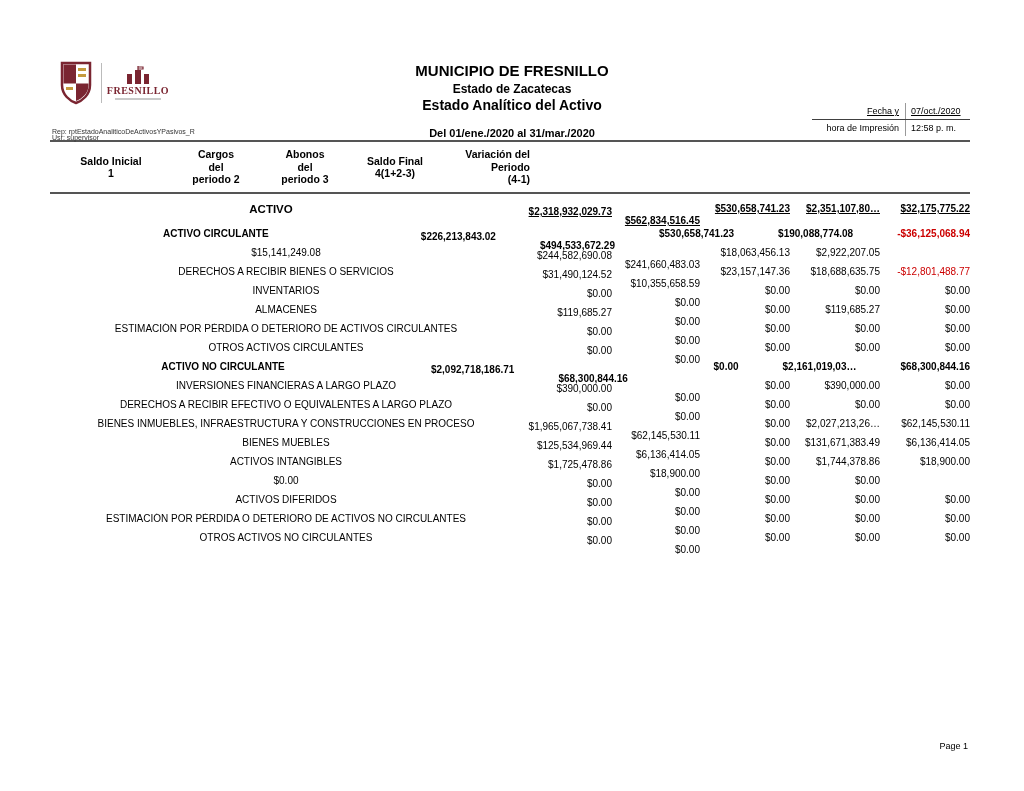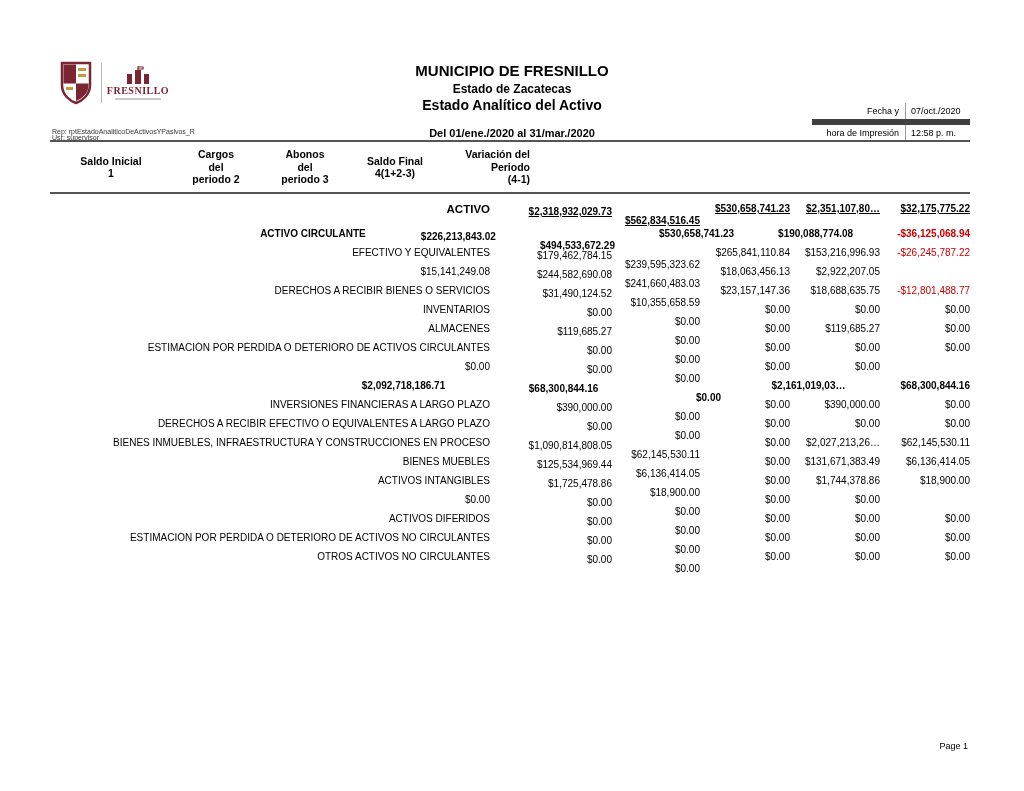--- a/index.html
+++ b/index.html
@@ -28,21 +28,21 @@
   .fresnillo-tagline { width:46px; height:2px; background:#c9c9c9; margin-top:2px; }
 
   .titles { position:absolute; left:0; top:62px; width:100%; text-align:center; line-height:1.25; }
   .title-main  { font-size:15px; font-weight:bold; }
   .title-sub1  { font-size:12px; font-weight:bold; margin-top:1px; }
   .title-sub2  { font-size:14px; font-weight:bold; }
   .title-sub3  { font-size:11px; font-weight:bold; margin-top:13px; }
 
   .print-info { position:absolute; right:54px; top:103px; width:158px; font-size:9px; }
   .pi-row { display:flex; align-items:center; }
-  .pi-row.first { border-bottom:6px solid #404040; }
+  .pi-row.first { border-bottom:1px solid #404040;text-decoration:underline; }
   .pi-label { flex:1; text-align:right; padding:3px 6px 3px 0; border-right:1px solid #999; }
   .pi-value { width:64px; text-align:left; padding:3px 0 3px 5px; }
 
   .rep-info {
     position:absolute; left:52px; top:129px;
     font-size:7px; color:#333; line-height:6px; z-index:2;
   }
 
   .top-rule {
     position:absolute; left:50px; right:54px; top:140px;
@@ -62,21 +62,21 @@
   }
   .th-col.c1 { width:122px; }
   .th-col.c2 { width:88px; }
   .th-col.c3 { width:90px; }
   .th-col.c4 { width:90px; }
   .th-col.c5 { width:90px; justify-content:flex-end; text-align:right; }
 
   
   .tbody { position:absolute; left:50px; top:197px; width:920px; font-size:10px; }
   .trow { display:flex; align-items:center; height:19px; }
-  .trow > span:nth-child(1) { width:440px; text-align:right; padding-left:2px;
+  .trow > span:nth-child(1) { width:440px; text-align:center; padding-left:2px;
                               white-space:nowrap; overflow:hidden; }
   .trow > span:nth-child(2) { width:122px;margin-top:6px; }
   .trow > span:nth-child(3) { width:88px;margin-top:24px; }
   .trow > span:nth-child(4) { width:90px; }
   .trow > span:nth-child(5) { width:90px; }
   .trow > span:nth-child(6) { width:90px; }
   .trow > span:not(:first-child) { text-align:right; white-space:nowrap; }
 
   .trow.level-0 { font-weight:bold; height:23px; margin-bottom:4px; }
   .trow.level-0 > span:first-child { font-size:11.5px; }
@@ -168,28 +168,20 @@
     </div>
       <div class="trow level-1">
       <span class="c-label">ACTIVO CIRCULANTE</span>
       <span class="val">$226,213,843.02</span>
       <span class="val">$494,533,672.29</span>
       <span class="val">$530,658,741.23</span>
       <span class="val">$190,088,774.08</span>
       <span class="val neg">-$36,125,068.94</span>
     </div>
       <div class="trow level-2">
-      <span class="c-label">EFECTIVO Y EQUIVALENTES</span>
-      <span class="val">$179,462,784.15</span>
-      <span class="val">$239,595,323.62</span>
-      <span class="val">$265,841,110.84</span>
-      <span class="val">$153,216,996.93</span>
-      <span class="val neg">-$26,245,787.22</span>
-    </div>
-      <div class="trow level-2">
       <span class="val">$15,141,249.08</span>
       <span class="val">$244,582,690.08</span>
       <span class="val">$241,660,483.03</span>
       <span class="val">$18,063,456.13</span>
       <span class="val">$2,922,207.05</span>
     </div>
       <div class="trow level-2">
       <span class="c-label">DERECHOS A RECIBIR BIENES O SERVICIOS</span>
       <span class="val">$31,490,124.52</span>
       <span class="val">$10,355,658.59</span>
@@ -215,27 +207,29 @@
     </div>
       <div class="trow level-2">
       <span class="c-label">ESTIMACIÓN POR PÉRDIDA O DETERIORO DE ACTIVOS CIRCULANTES</span>
       <span class="val">$0.00</span>
       <span class="val">$0.00</span>
       <span class="val">$0.00</span>
       <span class="val">$0.00</span>
       <span class="val">$0.00</span>
     </div>
       <div class="trow level-2">
+      <span class="c-label">OTROS ACTIVOS CIRCULANTES</span>
       <span class="val">$0.00</span>
       <span class="val">$0.00</span>
       <span class="val">$0.00</span>
       <span class="val">$0.00</span>
       <span class="val">$0.00</span>
     </div>
       <div class="trow level-1">
+      <span class="c-label">ACTIVO NO CIRCULANTE</span>
       <span class="val">$2,092,718,186.71</span>
       <span class="val">$68,300,844.16</span>
       <span class="val">$0.00</span>
       <span class="val">$2,161,019,03…</span>
       <span class="val">$68,300,844.16</span>
     </div>
       <div class="trow level-2">
       <span class="c-label">INVERSIONES FINANCIERAS A LARGO PLAZO</span>
       <span class="val">$390,000.00</span>
       <span class="val">$0.00</span>
@@ -246,21 +240,21 @@
       <div class="trow level-2">
       <span class="c-label">DERECHOS A RECIBIR EFECTIVO O EQUIVALENTES A LARGO PLAZO</span>
       <span class="val">$0.00</span>
       <span class="val">$0.00</span>
       <span class="val">$0.00</span>
       <span class="val">$0.00</span>
       <span class="val">$0.00</span>
     </div>
       <div class="trow level-2">
       <span class="c-label">BIENES INMUEBLES, INFRAESTRUCTURA Y CONSTRUCCIONES EN PROCESO</span>
-      <span class="val">$1,090,814,808.05</span>
+      <span class="val">$1,965,067,738.41</span>
       <span class="val">$62,145,530.11</span>
       <span class="val">$0.00</span>
       <span class="val">$2,027,213,26…</span>
       <span class="val">$62,145,530.11</span>
     </div>
       <div class="trow level-2">
       <span class="c-label">BIENES MUEBLES</span>
       <span class="val">$125,534,969.44</span>
       <span class="val">$6,136,414.05</span>
       <span class="val">$0.00</span>

